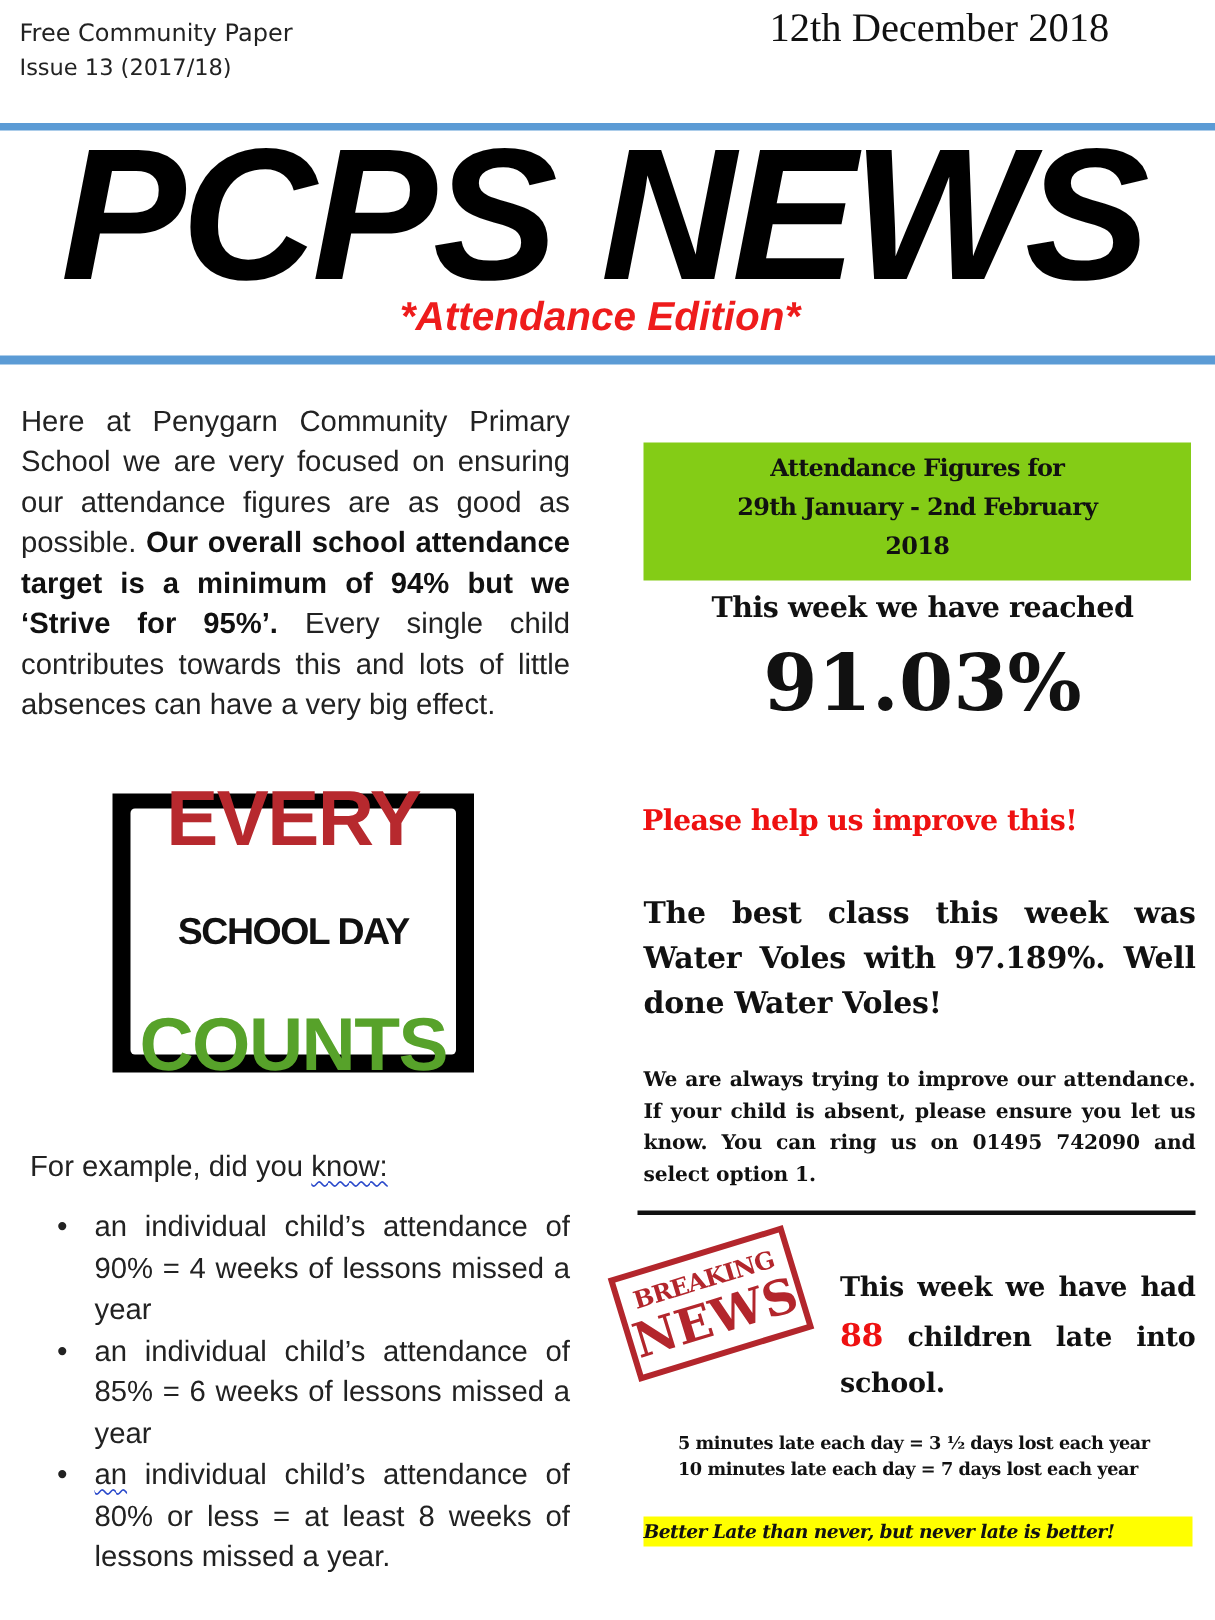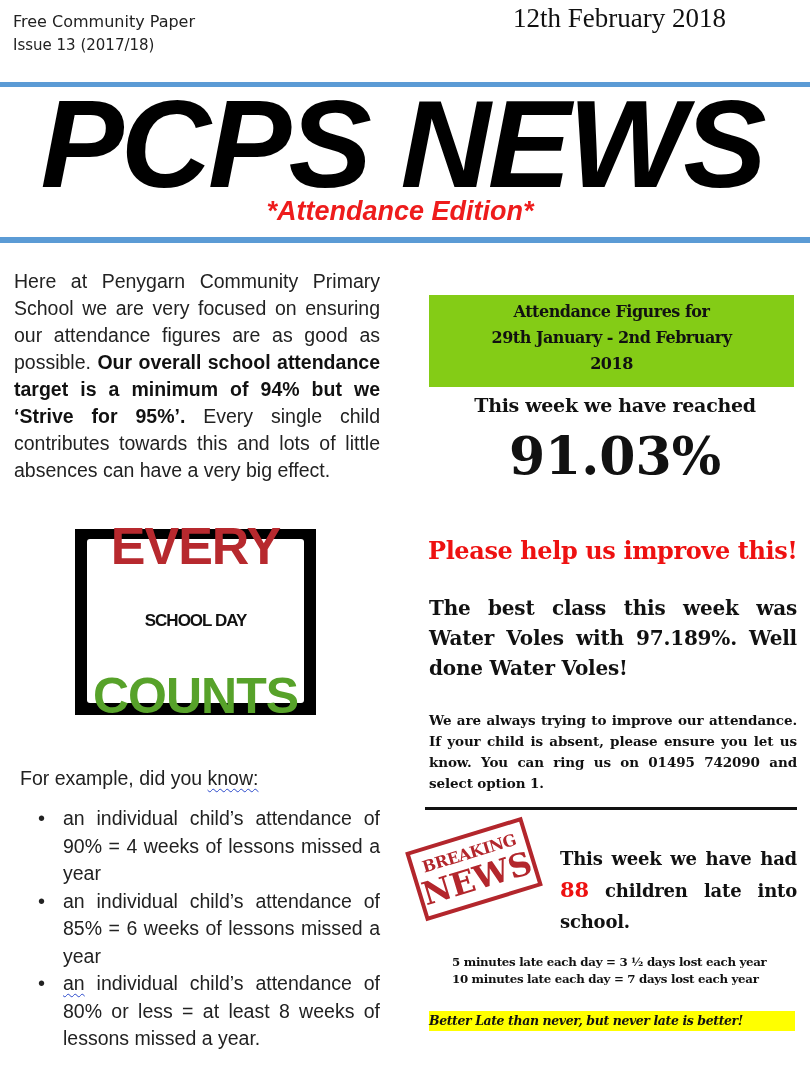--- a/index.html
+++ b/index.html
@@ -33,21 +33,21 @@
     .esdc {
       position: absolute; left: 75px; top: 529px; width: 241px; height: 186px;
       background: #000; box-sizing: border-box; padding: 10px 12px 12px 12px;
     }
     .esdc-inner {
       background: #fff; width: 100%; height: 100%; border-radius: 3px;
       display: flex; flex-direction: column; align-items: center; justify-content: center;
       font-family: "Liberation Sans", sans-serif; font-weight: bold; gap: 32px;
     }
     .esdc-every { color: #b7292e; font-size: 52px; line-height: 54px; letter-spacing: -1px; }
-    .esdc-school { color: #111; font-size: 17px; line-height: 32px; letter-spacing: -1px; }
+    .esdc-school { color: #111; font-size: 25px; line-height: 32px; letter-spacing: -1px; }
     .esdc-counts { color: #57a22a; font-size: 50px; line-height: 54px; letter-spacing: -1px; }
     .example {
       position: absolute; left: 20px; top: 767px; width: 370px;
       font-family: "Liberation Sans", sans-serif; font-size: 19.5px; color: #222;
     }
     .squiggle { text-decoration: underline wavy #2b4acb; text-decoration-thickness: 1px; text-underline-offset: 3px; }
     .bullets {
       position: absolute; left: 38px; top: 805px; width: 342px; margin: 0; padding: 0; list-style: none;
       font-family: "Liberation Sans", sans-serif; font-size: 19.5px; line-height: 27.5px; color: #222;
     }
@@ -55,21 +55,21 @@
     .bullets li::before { content: "\2022"; position: absolute; left: 0; top: 0; font-size: 20px; }
     .gray-box {
       position: absolute; left: 429px; top: 295px; width: 365px; height: 92px;
       background: #84cc16; text-align: center;
       font-family: "DejaVu Serif", serif; font-weight: bold; font-size: 16px; line-height: 26px;
       color: #111; padding-top: 4px; box-sizing: border-box; letter-spacing: -0.5px;
     }
     .serif-bold { font-family: "DejaVu Serif", serif; font-weight: bold; color: #111; }
     .reached { position: absolute; left: 420px; top: 394px; width: 390px; text-align: center; font-size: 19px; letter-spacing: -0.3px; }
     .big-pct { position: absolute; left: 420px; top: 425px; width: 390px; text-align: center; font-size: 52px; letter-spacing: 0px; }
-    .help { position: absolute; left: 428px; top: 536px; width: 380px; font-size: 24px; color: #ee1111; letter-spacing: -0.4px; }
+    .help { position: absolute; left: 428px; top: 536px; width: 380px; font-size: 19px; color: #ee1111; letter-spacing: -0.4px; }
     .best { position: absolute; left: 429px; top: 593px; width: 368px; font-size: 20px; line-height: 30px; text-align: justify; letter-spacing: -0.2px; }
     .contact { position: absolute; left: 429px; top: 710px; width: 368px; font-size: 13.5px; line-height: 21px; text-align: justify; letter-spacing: -0.1px; }
     .divider { position: absolute; left: 425px; top: 807px; width: 372px; height: 3px; background: #111; }
     .stamp {
       position: absolute; left: 413px; top: 833px; width: 122px; height: 72px;
       transform: rotate(-17deg); border: 4px solid #b3262c; box-sizing: border-box;
       display: flex; flex-direction: column; align-items: center; justify-content: center;
       font-family: "DejaVu Serif", serif; font-weight: bold; color: #b3262c;
     }
     .stamp-top { font-size: 16px; line-height: 20px; letter-spacing: -0.5px; }
@@ -82,21 +82,21 @@
       background: #ffff00; font-size: 12.5px; line-height: 20px; font-style: italic; letter-spacing: -0.4px; white-space: nowrap;
     }
   </style>
 </head>
 <body>
 
 <div class="abs top-left" style="left:13px; top:12px;">
   <div class="line1">Free Community Paper</div>
   <div class="line2">Issue 13 (2017/18)</div>
 </div>
-<div class="abs date" style="left:513px; top:3px;">12th February 2018</div>
+<div class="abs date" style="left:513px; top:3px;">12th December 2018</div>
 
 <div class="rule" style="top:82px; height:5px;"></div>
 <div class="masthead">PCPS NEWS</div>
 <div class="edition">*Attendance Edition*</div>
 <div class="rule" style="top:237px; height:6px;"></div>
 
 <div class="intro">
   <span>Here at Penygarn Community Primary School we are very focused on ensuring our attendance figures are as good as possible.</span>
   <b>Our overall school attendance target is a minimum of 94% but we ‘Strive for 95%’.</b>
   <span>Every single child contributes towards this and lots of little absences can have a very big effect.</span>

